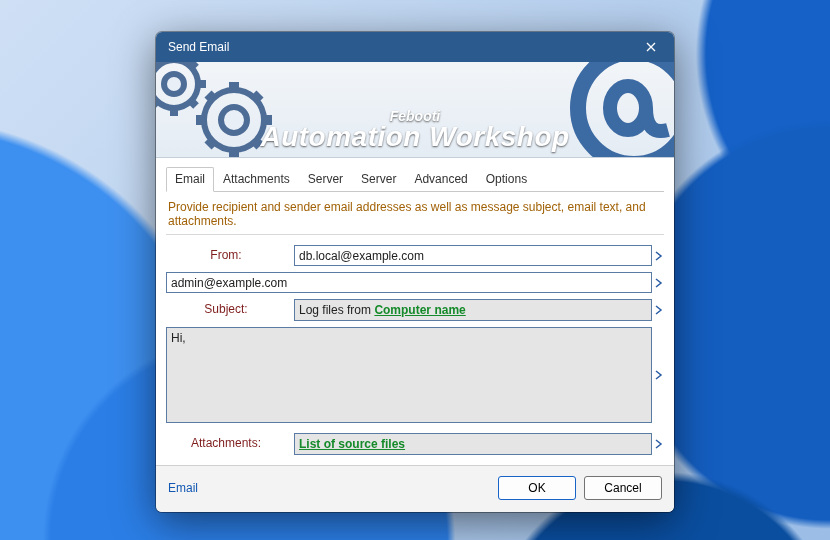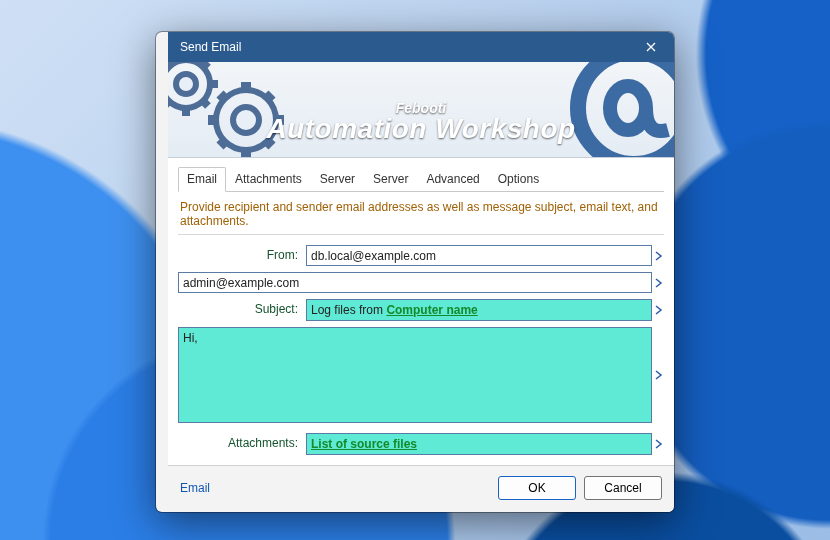--- a/index.html
+++ b/index.html
@@ -25,21 +25,20 @@
       linear-gradient(135deg, #cfe0f5 0%, #9bbde6 100%);
   }
   .dialog {
     position: absolute;
     left: 156px; top: 32px;
     width: 518px;
     background: #f3f3f3;
     border-radius: 6px;
     box-shadow: 0 10px 40px rgba(0,0,0,0.5), 0 0 0 1px rgba(0,0,0,0.35);
     overflow: hidden;
-    padding-left: 12px;
   }
   .titlebar {
     background: #2b5a8e;
     color: #fff;
     height: 30px;
     display: flex; align-items: center;
     padding: 0 8px 0 12px;
   }
   .titlebar .title { flex: 1; font-size: 12px; }
   .titlebar .close {
@@ -55,21 +54,21 @@
     position: relative;
     overflow: hidden;
   }
   .banner .gears {
     position: absolute; left: -18px; top: -12px;
   }
   .banner .at {
     position: absolute; right: -22px; top: -6px;
   }
   .banner .brand {
-    position: absolute; left: 0; right: 0; bottom: 14px;
+    position: absolute; left: 0; right: 0; bottom: 6px;
     text-align: center;
     color: #fff;
     font-style: italic;
     font-weight: 700;
     line-height: 1.05;
     text-shadow: 0 1px 2px rgba(0,0,0,0.6);
   }
   .banner .brand .line1 { font-size: 14px; margin-bottom: -2px; }
   .banner .brand .line2 { font-size: 28px; letter-spacing: 0.5px; }
   .client {
@@ -104,24 +103,24 @@
     padding: 2px 2px 6px 2px;
   }
   .hr { height: 1px; background: #d8d8d8; margin: 0 0 10px 0; }
   .form-row {
     display: flex;
     align-items: flex-start;
     margin-bottom: 6px;
   }
   .form-row .label {
     width: 128px;
-    text-align: right;
+    text-align: center;
     padding-right: 8px;
     padding-top: 3px;
-    color: #14532d;
+    color: #7f1d1d;
   }
   .form-row .field-wrap {
     flex: 1;
     display: flex;
     align-items: stretch;
   }
   .textbox, .textarea {
     border: 1px solid #5a7ba3;
     background: #fff;
     font-family: inherit;
@@ -134,21 +133,21 @@
   .field-wrap .textbox, .field-wrap .textarea, .field-wrap .richbox { flex: 1; }
   .expand {
     width: 10px;
     display: flex; align-items: center; justify-content: center;
     cursor: pointer;
     margin-left: 2px;
   }
   .expand svg { width: 8px; height: 10px; }
   .richbox {
     border: 1px solid #5a7ba3;
-    background: #5eead4;
+    background: #e5e5e5;
     min-height: 21px;
     padding: 2px 4px;
     line-height: 16px;
     color: #222;
     font-size: 12px;
   }
   .richbox.tall { height: 96px; }
   .token {
     color: #158a2a;
     text-decoration: underline;

